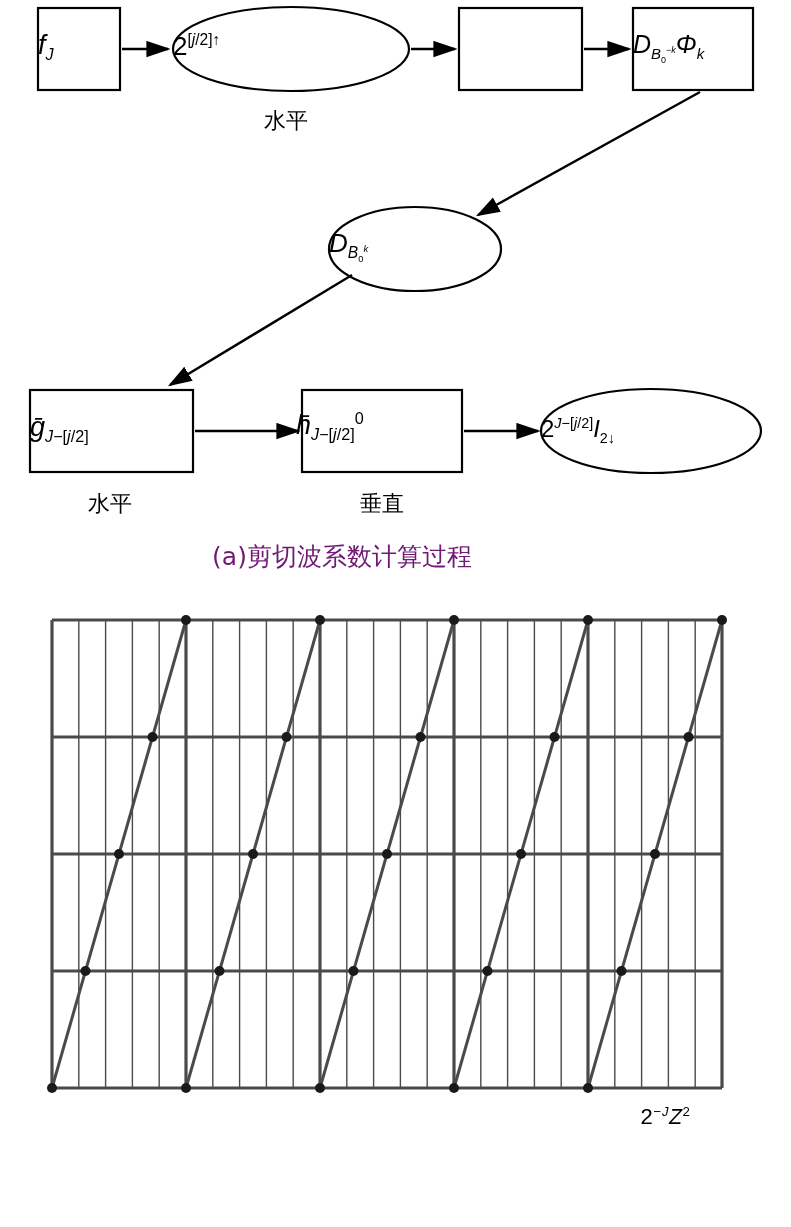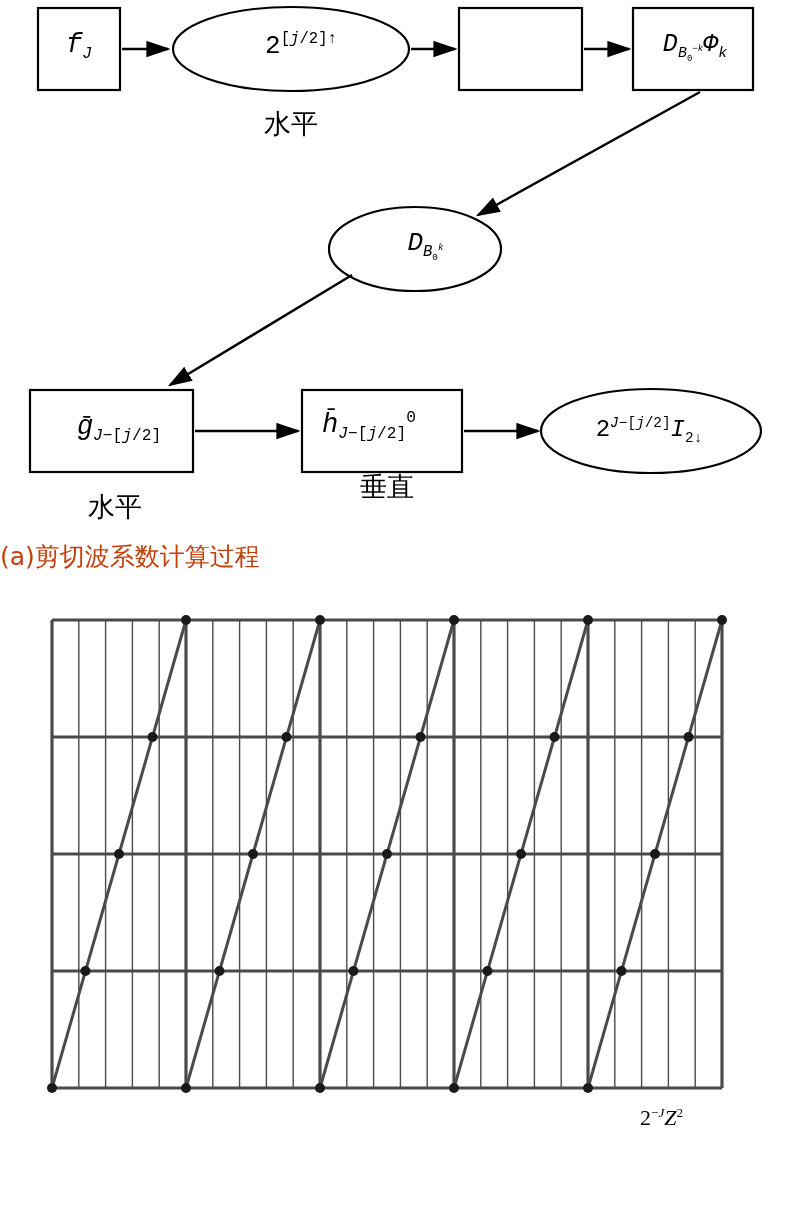--- a/index.html
+++ b/index.html
@@ -25,58 +25,58 @@
     position: absolute;
     left: 0;
     top: 0;
     width: 791px;
     height: 600px;
   }
   #panel-a svg { position: absolute; left: 0; top: 0; }
 
   .node-label {
     position: absolute;
-    text-align: center;
-    font-family: Liberation Mono, monospace;
+    font-family: Liberation Sans, sans-serif;
     white-space: nowrap;
     line-height: 1;
   }
   .cn {
     font-family: Liberation Serif, serif;
-    font-size: 27px;
+    font-size: 22px;
     position: absolute;
     white-space: nowrap;
   }
   .caption {
     position: absolute;
     width: 684px;
+    text-align: center;
     font-family: "DejaVu Sans", sans-serif;
     font-size: 25px;
-    color: #c2410c;
+    color: #701a75;
   }
   
   .mi { font-style: italic; }
   sub, sup {
     font-size: 60%;
     font-style: normal;
   }
   sub.mi, sup.mi { font-style: italic; }
 
   
   #panel-b {
     position: absolute;
     left: 0;
     top: 600px;
     width: 791px;
     height: 560px;
   }
   #panel-b svg { position: absolute; left: 0; top: 0; }
   .gridlabel {
     position: absolute;
-    font-family: Liberation Serif, serif;
+    font-family: Liberation Mono, monospace;
     font-size: 22px;
     white-space: nowrap;
   }
 </style>
 </head>
 <body>
 
 <div class="page">
 
   <div id="panel-a">
@@ -105,36 +105,36 @@
       <line x1="700" y1="92" x2="478" y2="215" stroke="#000" stroke-width="2.4" marker-end="url(#arrow)"></line>
 
       <line x1="352" y1="275" x2="170" y2="385" stroke="#000" stroke-width="2.4" marker-end="url(#arrow)"></line>
 
       <line x1="195" y1="431" x2="298" y2="431" stroke="#000" stroke-width="2.4" marker-end="url(#arrow)"></line>
       <line x1="464" y1="431" x2="538" y2="431" stroke="#000" stroke-width="2.4" marker-end="url(#arrow)"></line>
     </svg>
 
     <div class="node-label" style="left:38px; top:32px; width:82px; font-size:27px;"><span class="mi">f</span><sub class="mi">J</sub></div>
 
-    <div class="node-label" style="left:173px; top:32px; width:236px; font-size:26px;padding-left:10px;">2<sup>[<span class="mi">j</span>/2]↑</sup></div>
+    <div class="node-label" style="left:173px; top:32px; width:236px; font-size:26px;">2<sup>[<span class="mi">j</span>/2]↑</sup></div>
 
 
     <div class="node-label" style="left:633px; top:32px; width:124px; font-size:25px;"><span class="mi">D</span><sub><span class="mi">B</span><sub>0</sub><sup>−<span class="mi">k</span></sup></sub><span class="mi">Φ</span><sub class="mi">k</sub></div>
 
     <div class="node-label" style="left:329px; top:230px; width:193px; font-size:26px;"><span class="mi">D</span><sub><span class="mi">B</span><sub>0</sub><sup class="mi">k</sup></sub></div>
 
     <div class="node-label" style="left:30px; top:414px; width:178px; font-size:27px;"><span class="mi">ḡ</span><sub><span class="mi">J</span>−[<span class="mi">j</span>/2]</sub></div>
 
-    <div class="node-label" style="left:289px; top:410px; width:160px; font-size:27px;"><span class="mi">h̄</span><sub><span class="mi">J</span>−[<span class="mi">j</span>/2]</sub><sup>0</sup></div>
+    <div class="node-label" style="left:296px; top:410px; width:160px; font-size:27px;"><span class="mi">h̄</span><sub><span class="mi">J</span>−[<span class="mi">j</span>/2]</sub><sup>0</sup></div>
 
     <div class="node-label" style="left:541px; top:416px; width:216px; font-size:24px;">2<sup><span class="mi">J</span>−[<span class="mi">j</span>/2]</sup><span class="mi">I</span><sub>2↓</sub></div>
 
     <div class="cn" style="left:264px; top:106px;">水平</div>
     <div class="cn" style="left:88px;  top:489px;">水平</div>
-    <div class="cn" style="left:360px; top:469px;">垂直</div>
+    <div class="cn" style="left:360px; top:489px;">垂直</div>
 
     <div class="caption" style="left:0; top:540px;">(a)剪切波系数计算过程</div>
   </div>
 
   <div id="panel-b">
     <svg id="gridsvg" width="791" height="560" viewBox="0 0 791 560">
         <line x1="78.8" y1="20" x2="78.8" y2="488" stroke="#4a4a4a" stroke-width="1.4"></line>
         <line x1="105.6" y1="20" x2="105.6" y2="488" stroke="#4a4a4a" stroke-width="1.4"></line>
         <line x1="132.4" y1="20" x2="132.4" y2="488" stroke="#4a4a4a" stroke-width="1.4"></line>
         <line x1="159.2" y1="20" x2="159.2" y2="488" stroke="#4a4a4a" stroke-width="1.4"></line>

